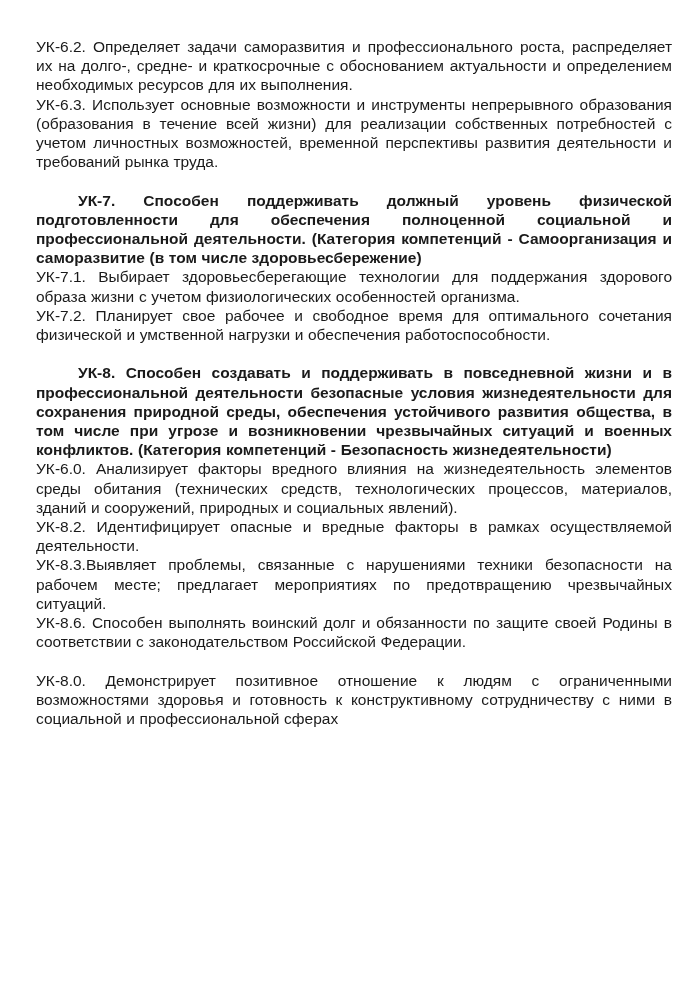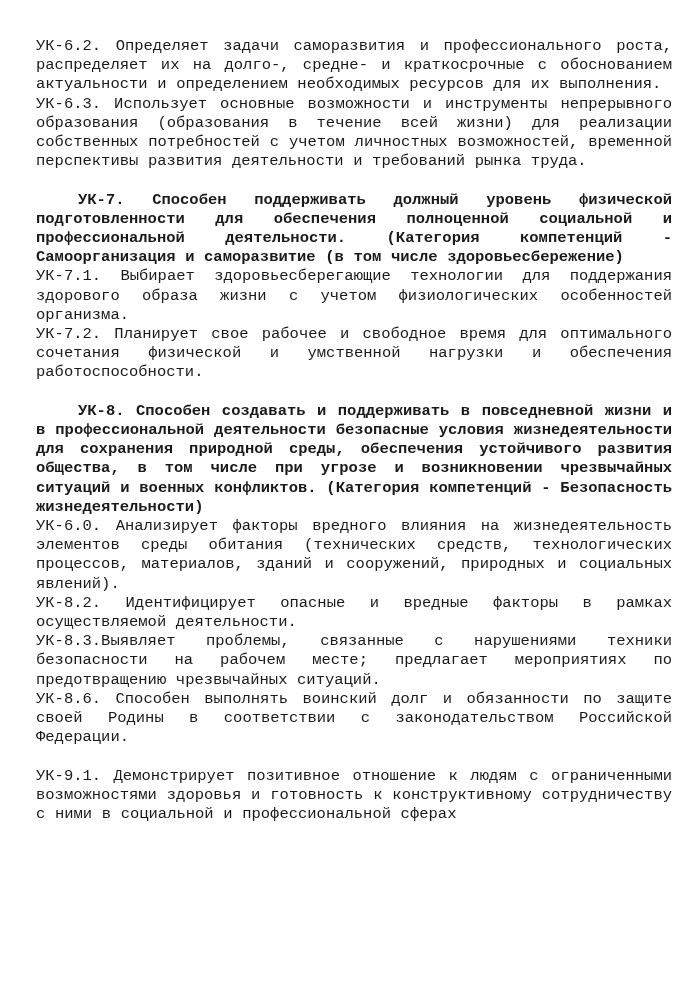--- a/index.html
+++ b/index.html
@@ -7,21 +7,21 @@
     padding: 0;
     background: #ffffff;
   }
   .page {
     position: relative;
     box-sizing: border-box;
     width: 700px;
     height: 990px;
     background: #ffffff;
     padding: 37px 28px 0 36px;
-    font-family: Liberation Mono, monospace;
+    font-family: Liberation Sans, sans-serif;
     font-size: 15.5px;
     line-height: 19.2px;
     color: #1a1a1a;
     text-align: justify;
     overflow: hidden;
     -webkit-font-smoothing: antialiased;
   }
   .page p {
     margin: 0;
     padding: 0;
@@ -45,14 +45,14 @@
     <p class="heading">УК-7. Способен поддерживать должный уровень физической подготовленности для обеспечения полноценной социальной и профессиональной деятельности. (Категория компетенций - Самоорганизация и саморазвитие (в том числе здоровьесбережение)</p>
     <p class="body">УК-7.1. Выбирает здоровьесберегающие технологии для поддержания здорового образа жизни с учетом физиологических особенностей организма.</p>
     <p class="body">УК-7.2. Планирует свое рабочее и свободное время для оптимального сочетания физической и умственной нагрузки и обеспечения работоспособности.</p>
     <p class="spacer"></p>
     <p class="heading">УК-8. Способен создавать и поддерживать в повседневной жизни и в профессиональной деятельности безопасные условия жизнедеятельности для сохранения природной среды, обеспечения устойчивого развития общества, в том числе при угрозе и возникновении чрезвычайных ситуаций и военных конфликтов. (Категория компетенций - Безопасность жизнедеятельности)</p>
     <p class="body">УК-6.0. Анализирует факторы вредного влияния на жизнедеятельность элементов среды обитания (технических средств, технологических процессов, материалов, зданий и сооружений, природных и социальных явлений).</p>
     <p class="body">УК-8.2. Идентифицирует опасные и вредные факторы в рамках осуществляемой деятельности.</p>
     <p class="body">УК-8.3.Выявляет проблемы, связанные с нарушениями техники безопасности на рабочем месте; предлагает мероприятиях по предотвращению чрезвычайных ситуаций.</p>
     <p class="body">УК-8.6. Способен выполнять воинский долг и обязанности по защите своей Родины в соответствии с законодательством Российской Федерации.</p>
     <p class="spacer"></p>
-    <p class="body">УК-9.1. Демонстрирует позитивное отношение к людям с ограниченными возможностями здоровья и готовность к конструктивному сотрудничеству с ними в социальной и профессиональной сферах</p>
+    <p class="body">УК-8.0. Демонстрирует позитивное отношение к людям с ограниченными возможностями здоровья и готовность к конструктивному сотрудничеству с ними в социальной и профессиональной сферах</p>
   </div>
 
 </body></html>

